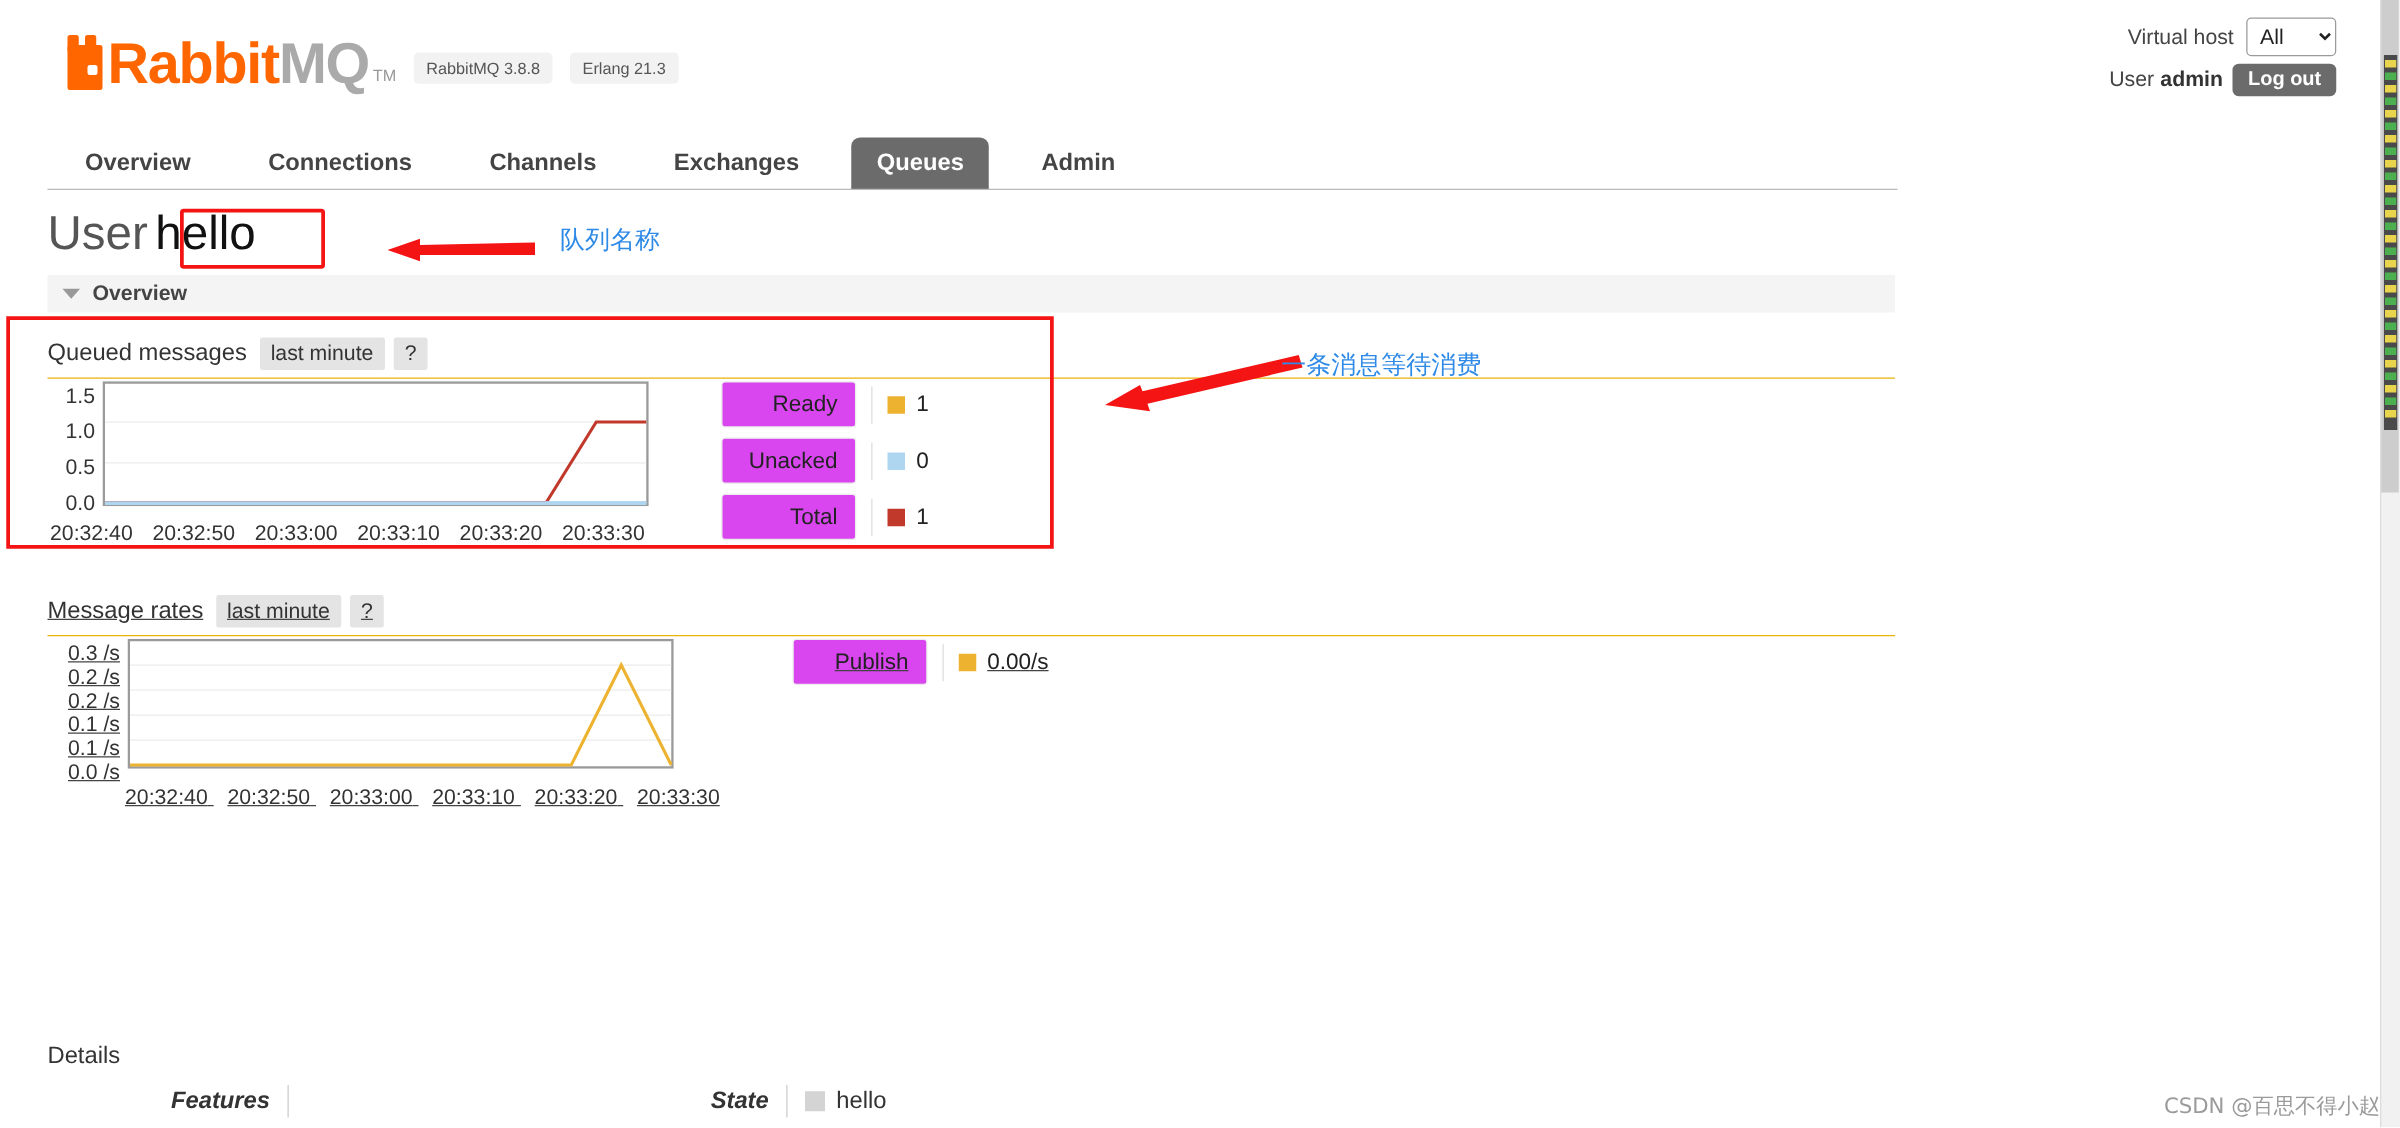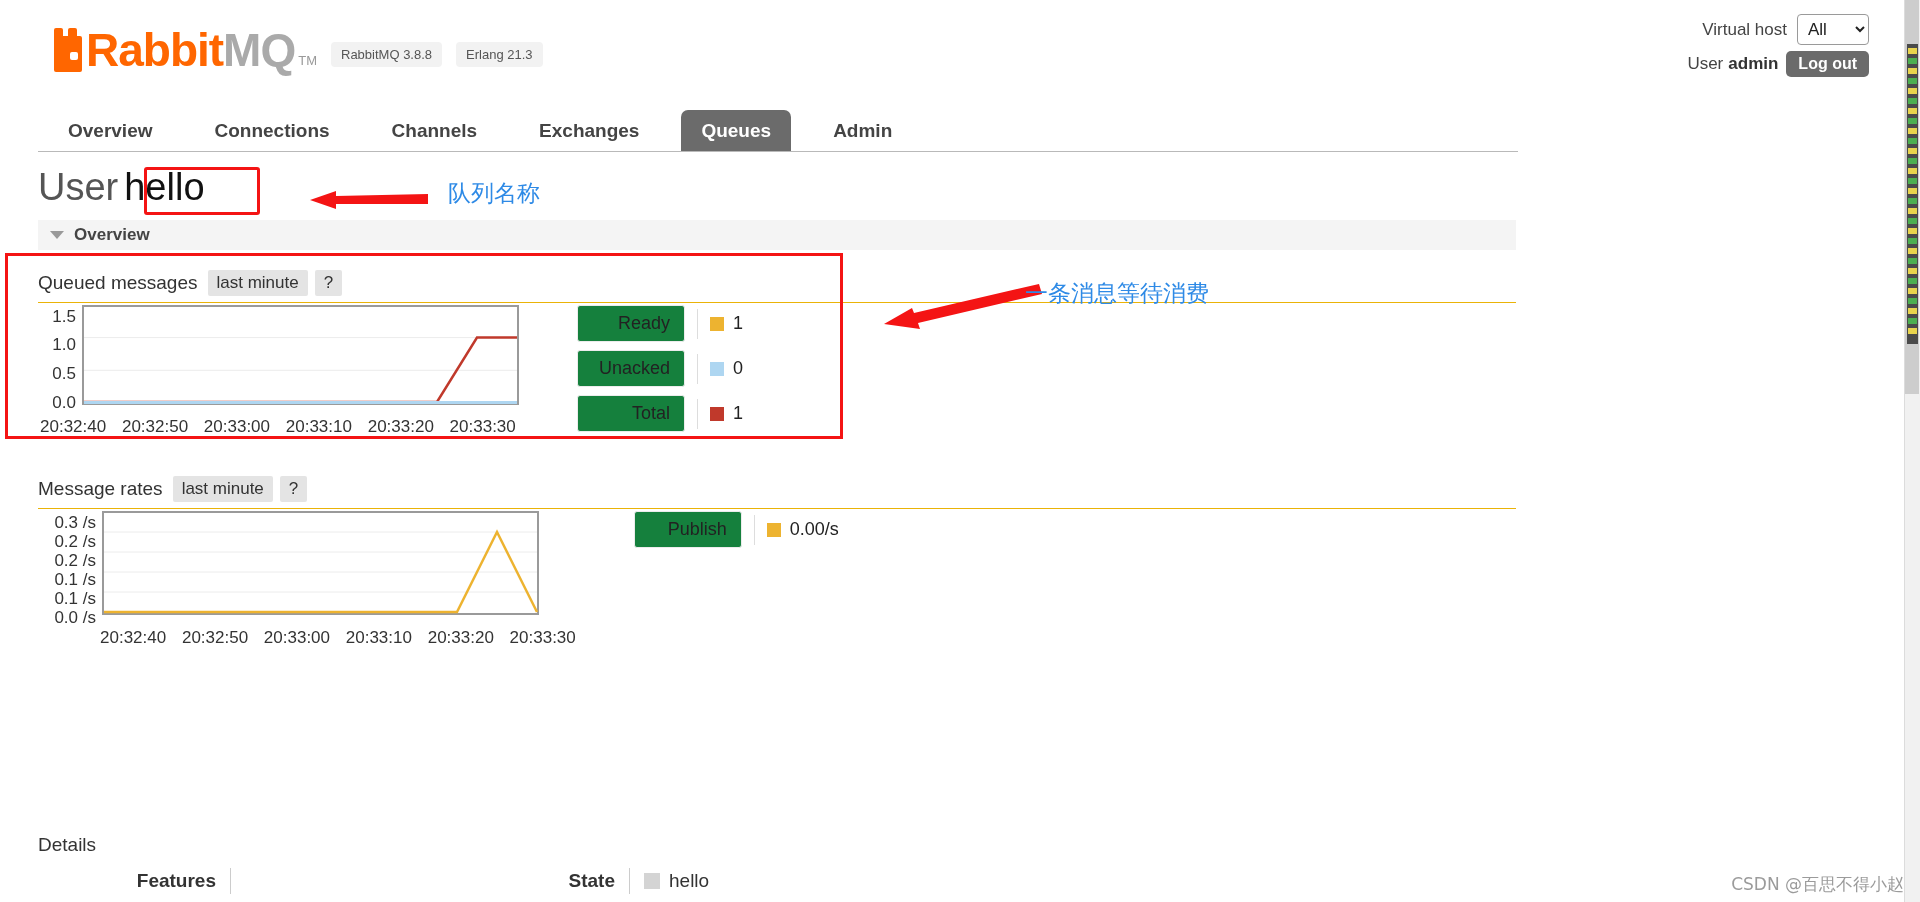--- a/index.html
+++ b/index.html
@@ -89,40 +89,40 @@
   .chart-hdr .pill { background:#e4e4e4; color:#333; font-size:17px; padding:3px 9px; margin-right:7px; border-radius:2px; cursor:pointer;}
   .chart-hdr .qmark { background:#e4e4e4; color:#333; font-size:17px; padding:3px 9px; border-radius:2px; cursor:pointer;}
 
   .chart-row { display:flex; align-items:flex-start; margin-top:2px; }
   .plot { position:relative; }
   .xlabels { font-size:17px; color:#333; white-space:nowrap; }
 
   .legend { margin-left:58px; }
   .legend-row { display:flex; align-items:center; margin-bottom:8px; }
   .legend-btn {
-    background:#15803d; border:1px solid #ececec; color:#222;
+    background:#d946ef; border:1px solid #ececec; color:#222;
     font-size:18px; padding:7px 14px; min-width:108px; text-align:right; border-radius:3px; cursor:pointer;
   }
   .legend-sep { width:1px; height:30px; background:#ddd; margin:0 12px; }
   .swatch { width:14px; height:14px; margin-right:9px; display:inline-block; }
   .legend-val { font-size:18px; color:#222; }
 
   
   .annot-box-chart {
     position:absolute; left:5px; top:253px; width:838px; height:186px;
     border:3px solid #f41414; pointer-events:none;
   }
   .annot-cn {
-    position:absolute; color:#2e8ae6; font-size:23px; white-space:nowrap;
+    position:absolute; color:#2e8ae6; font-size:20px; white-space:nowrap;
     font-family:"DejaVu Sans", sans-serif;
   }
 
   .details-label { position:absolute; left:38px; top:676px; font-size:19px; color:#333; }
   .details-row { position:absolute; left:38px; top:710px; width:1478px; display:flex; align-items:center; font-size:19px; color:#333; }
-  .dcell-h { font-weight:bold; }
+  .dcell-h { font-weight:bold;font-style:italic; }
   .vsep { width:1px; height:26px; background:#ccc; margin:0 14px; }
 
   
   .scrollbar { position:absolute; right:0; top:0; width:16px; height:902px; background:#f1f1f1; border-left:1px solid #dcdcdc;}
   .scroll-thumb { position:absolute; right:1px; top:0px; width:14px; height:394px; background:#cdcdcd; }
   .colorstrip { position:absolute; right:2px; top:44px; width:11px; height:300px; }
 
   .watermark {
     position:absolute; right:16px; bottom:6px; color:#9b9b9b; font-size:17px;
     font-family:"DejaVu Sans", sans-serif;
@@ -239,21 +239,21 @@
           <div class="legend-row">
             <div class="legend-btn">Total</div>
             <div class="legend-sep"></div>
             <span class="swatch" style="background:#c0392b"></span>
             <span class="legend-val">1</span>
           </div>
         </div>
       </div>
     </div>
 
-    <div class="chartblock" style="top:318px;">
+    <div class="chartblock" style="top:318px;text-decoration:underline;">
       <div class="chart-hdr">
         <span class="title">Message rates</span>
         <span class="pill">last minute</span>
         <span class="qmark">?</span>
       </div>
 
       <div class="chart-row">
         <div class="plot">
           <div style="display:flex; align-items:flex-start;">
             <div style="text-align:right; font-size:17px; color:#333; width:58px; margin-right:6px; padding-top:2px;">

